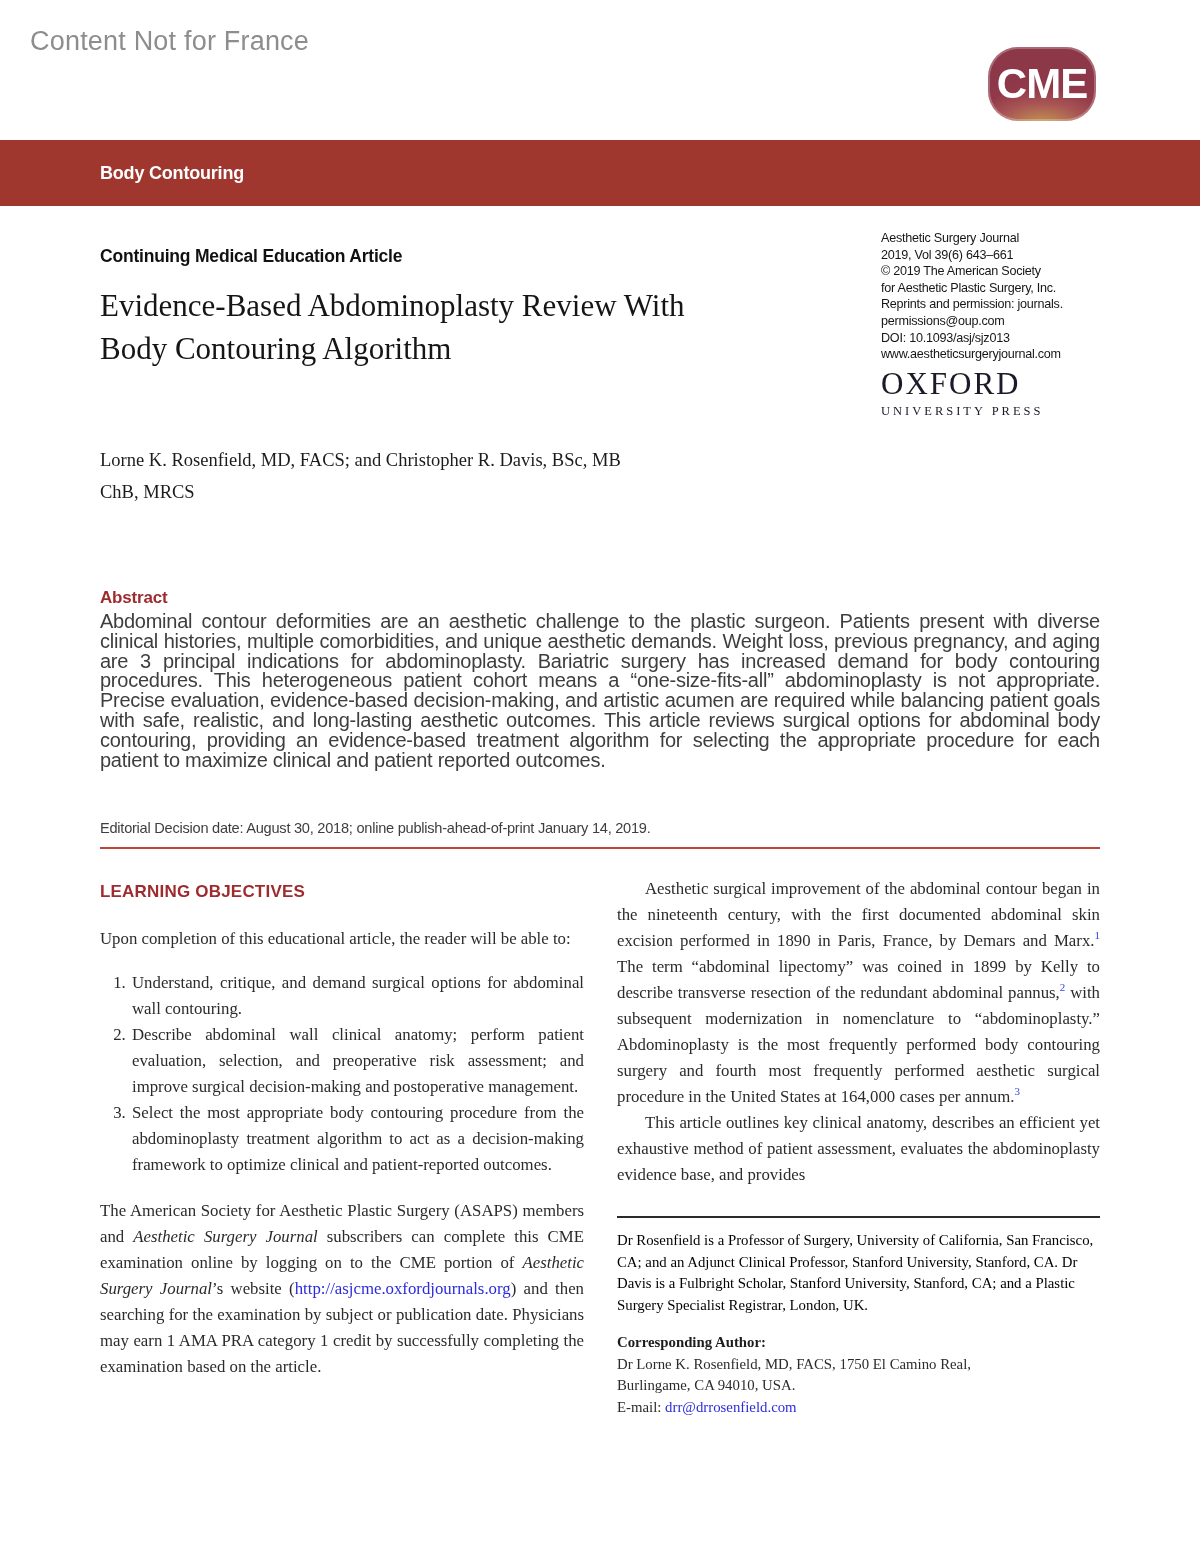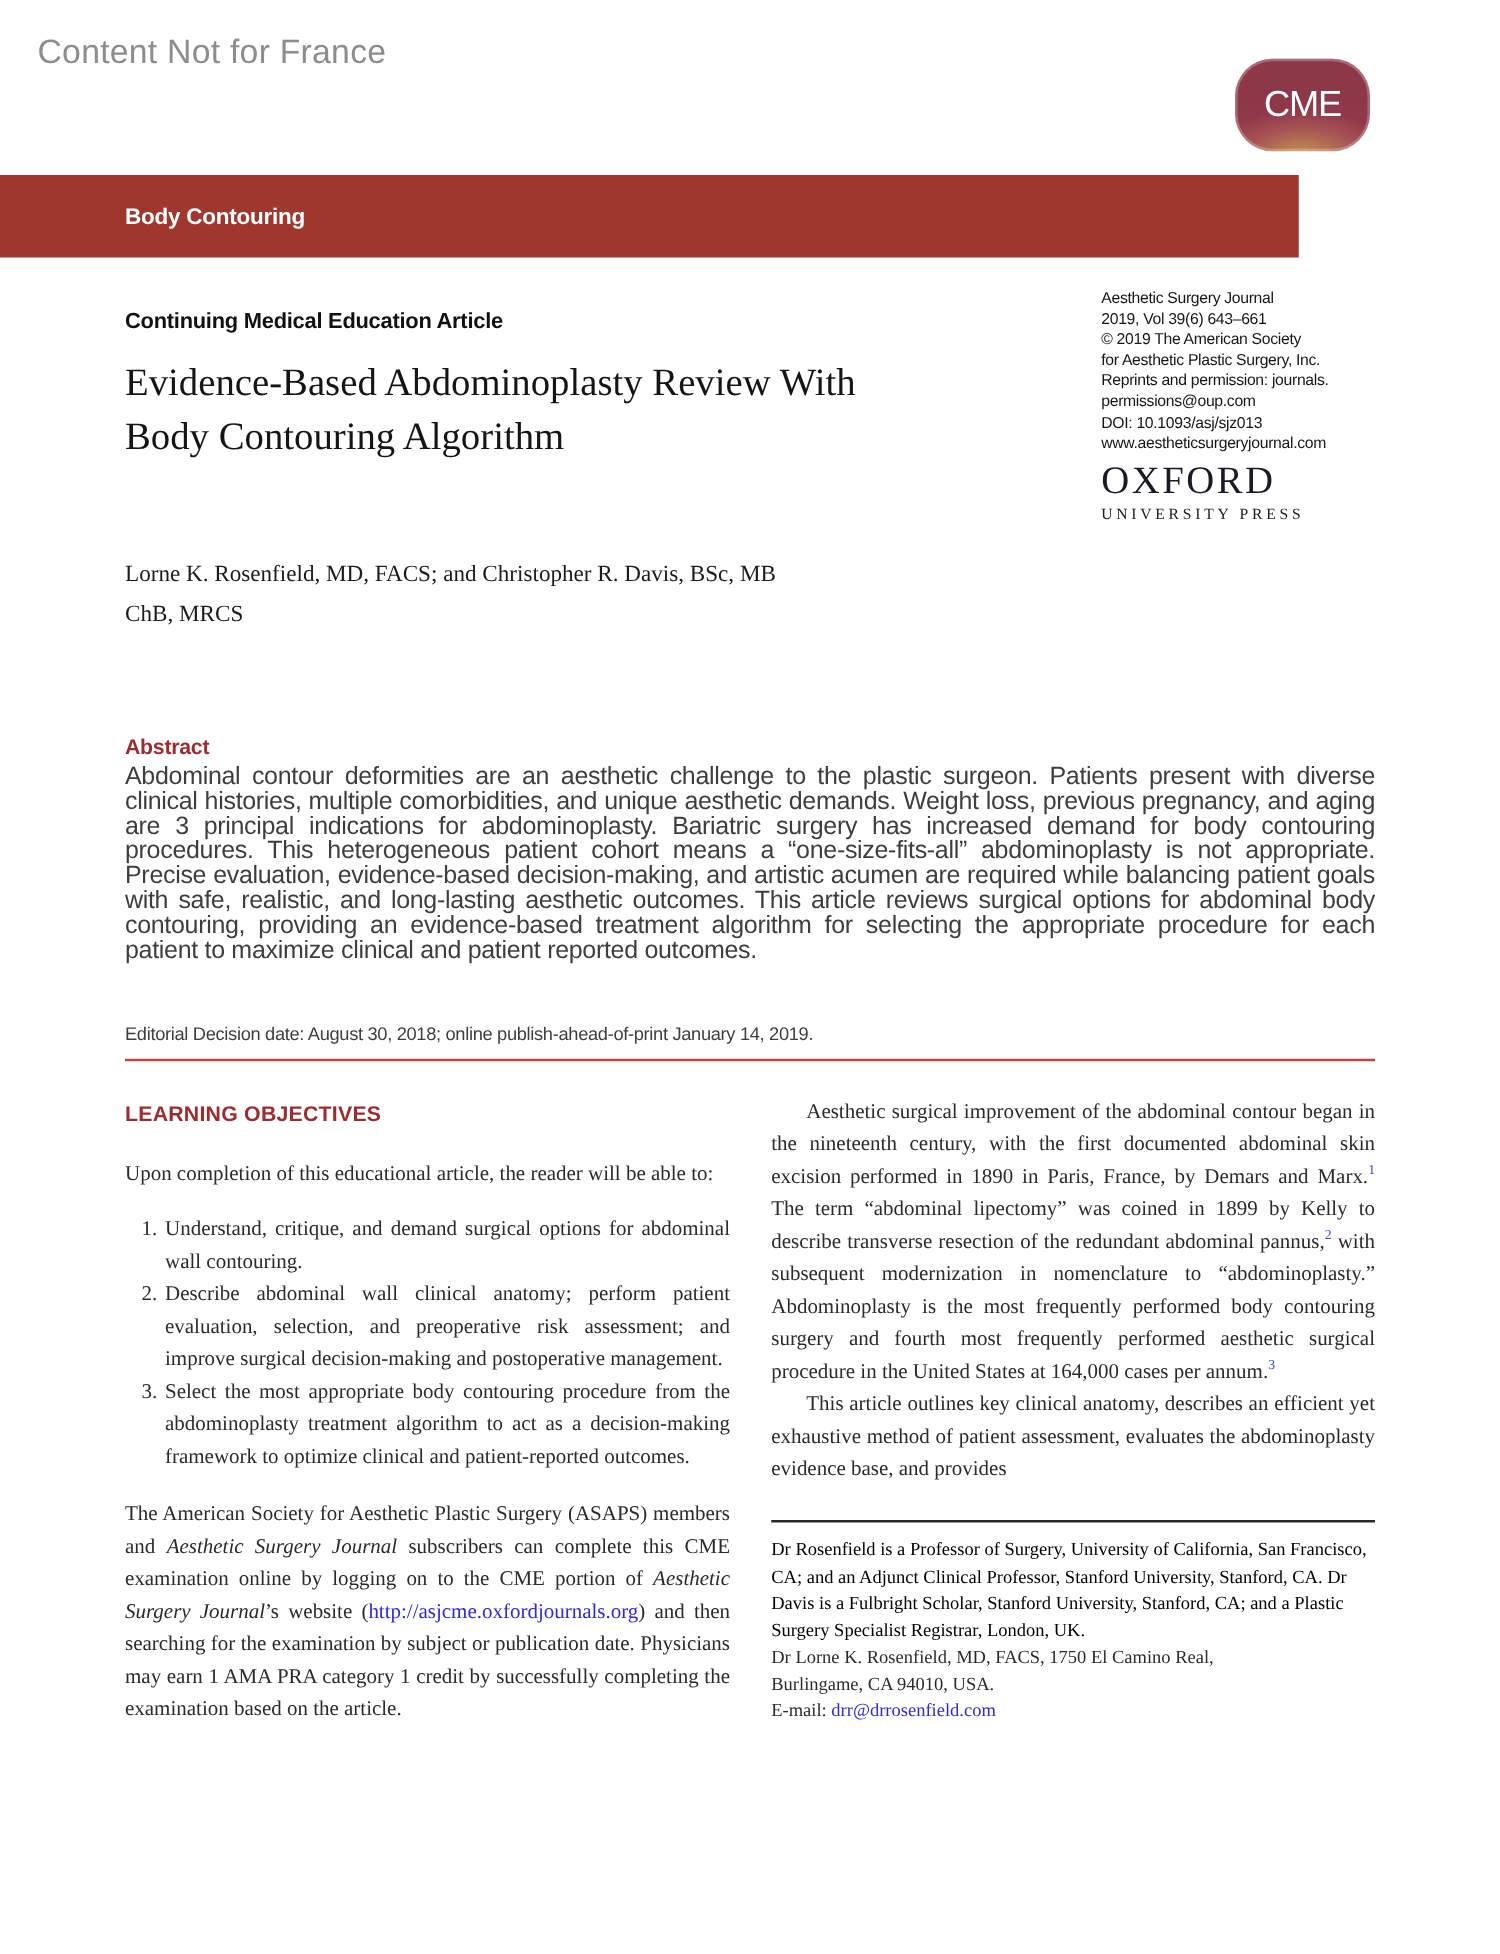--- a/index.html
+++ b/index.html
@@ -8,25 +8,25 @@
 
   
   .watermark{position:absolute;left:30px;top:26px;font-family:"Liberation Sans",sans-serif;
              font-size:27px;color:#8d8d8d;letter-spacing:0.2px;}
 
   
   .cme-badge{position:absolute;left:988px;top:47px;width:108px;height:74px;border-radius:30px;
              background:radial-gradient(ellipse 90% 70% at 50% 108%, #c79e4e 0%, #a85555 45%, #91394a 75%, #8c3849 100%);
              display:flex;align-items:center;justify-content:center;
              box-shadow:inset 0 0 0 2px rgba(255,255,255,0.25);}
-  .cme-badge span{font-family:"Liberation Sans",sans-serif;font-weight:normal;font-size:29px;
+  .cme-badge span{font-family:"Liberation Sans",sans-serif;font-weight:bold;font-size:42px;
                   color:#ffffff;letter-spacing:-1px;}
 
   
-  .banner{position:absolute;left:0;top:140px;width:1039px;height:66px;background:#9f372f;}
+  .banner{position:absolute;left:0;top:140px;width:1200px;height:66px;background:#9f372f;}
   .banner .label{position:absolute;left:100px;top:0;line-height:66px;color:#ffffff;
                  font-family:"Liberation Sans",sans-serif;font-weight:bold;font-size:18px;
                  letter-spacing:-0.2px;}
 
   
   .content{position:absolute;left:100px;top:206px;width:1000px;}
 
   .kicker{position:absolute;left:0;top:40px;font-family:"Liberation Sans",sans-serif;
           font-weight:bold;font-size:17.5px;color:#111;letter-spacing:-0.2px;}
   .title{position:absolute;left:0;top:78px;width:780px;font-size:31px;line-height:43px;color:#151515;}
@@ -137,20 +137,21 @@
         <div class="cme-para"><span>The American Society for Aesthetic Plastic Surgery (ASAPS) members and </span><i>Aesthetic Surgery Journal</i><span> subscribers can complete this CME examination online by logging on to the CME portion of </span><i>Aesthetic Surgery Journal</i><span>’s website (</span><a href="#" class="link">http://asjcme.oxfordjournals.org</a><span>) and then searching for the examination by subject or publication date. Physicians may earn 1 AMA PRA category 1 credit by successfully completing the examination based on the article.</span></div>
       </div>
 
       <div class="col-right">
         <div class="body-para first"><span>Aesthetic surgical improvement of the abdominal contour began in the nineteenth century, with the first documented abdominal skin excision performed in 1890 in Paris, France, by Demars and Marx.</span><sup class="ref">1</sup><span> The term “abdominal lipectomy” was coined in 1899 by Kelly to describe transverse resection of the redundant abdominal pannus,</span><sup class="ref">2</sup><span> with subsequent modernization in nomenclature to “abdominoplasty.” Abdominoplasty is the most frequently performed body contouring surgery and fourth most frequently performed aesthetic surgical procedure in the United States at 164,000 cases per annum.</span><sup class="ref">3</sup></div>
         <div class="body-para">This article outlines key clinical anatomy, describes an efficient yet exhaustive method of patient assessment, evaluates the abdominoplasty evidence base, and provides</div>
 
         <div class="footnote">
           <div class="fn-rule"></div>
           <div class="fn-affil">Dr Rosenfield is a Professor of Surgery, University of California, San Francisco, CA; and an Adjunct Clinical Professor, Stanford University, Stanford, CA. Dr Davis is a Fulbright Scholar, Stanford University, Stanford, CA; and a Plastic Surgery Specialist Registrar, London, UK.</div>
+          <div class="fn-corr-label">Corresponding Author:</div>
           <div class="fn-line">Dr Lorne K. Rosenfield, MD, FACS, 1750 El Camino Real,</div>
           <div class="fn-line">Burlingame, CA 94010, USA.</div>
           <div class="fn-line">
             <span>E-mail: </span><a class="link" href="#">drr@drrosenfield.com</a>
           </div>
         </div>
       </div>
 
     </div>
   </div>

